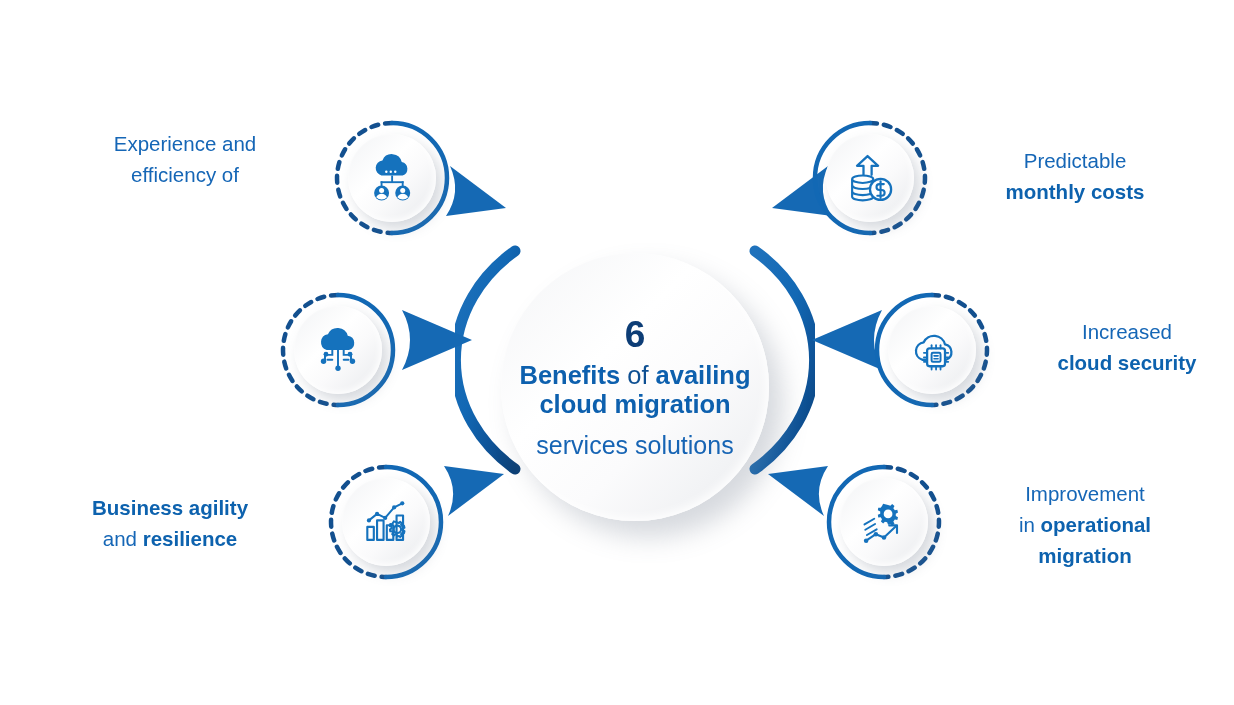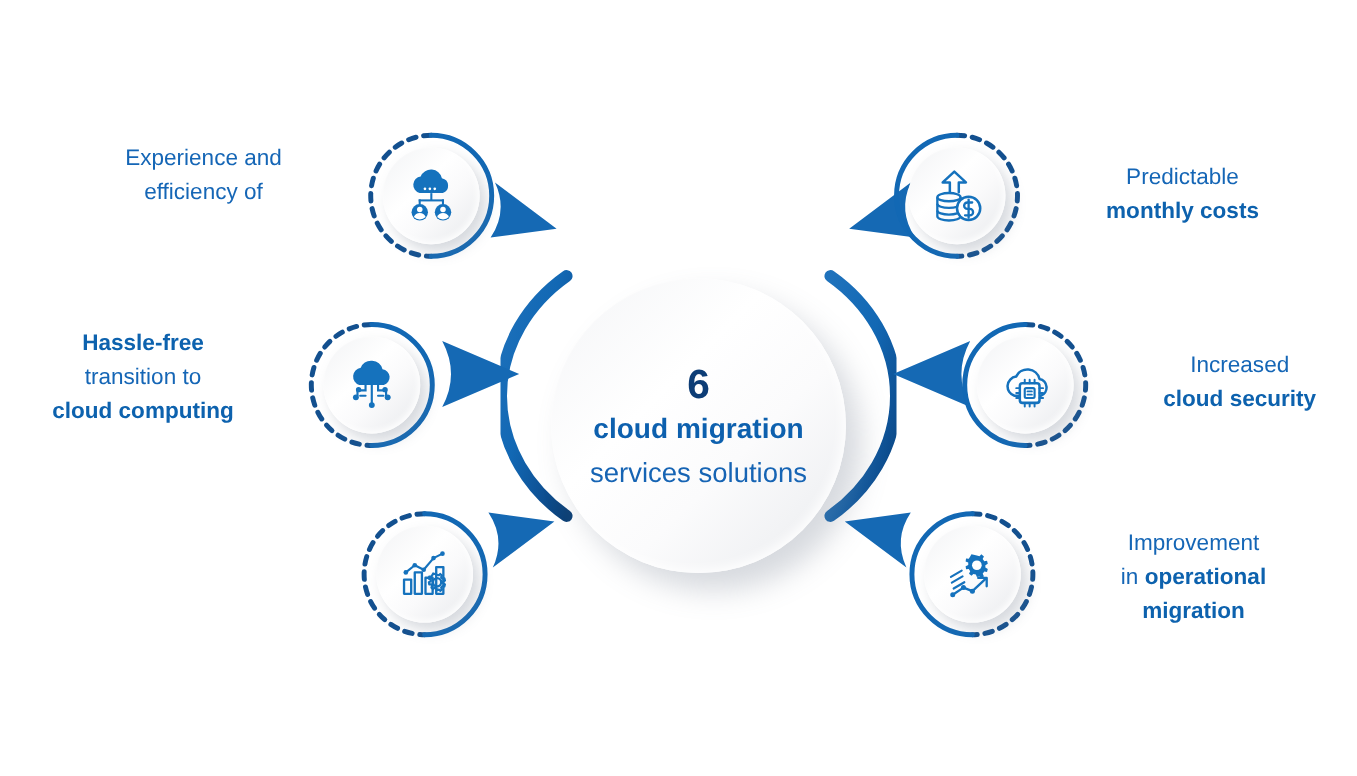--- a/index.html
+++ b/index.html
@@ -79,20 +79,21 @@
       <path d="M 300 36
                A 160 140 0 0 1 300 254" fill="none" stroke="url(#ringGrad)" stroke-width="11" stroke-linecap="round"></path>
       <path d="M 60 254
                A 160 140 0 0 1 60 36" fill="none" stroke="url(#ringGrad)" stroke-width="11" stroke-linecap="round"></path>
     </svg>
 
     <div class="hub-disc"></div>
 
     <div class="hub-text">
       <div class="hub-num">6</div>
+      <div class="hub-l1"><span>Benefits</span><span class="lt"> of </span><span>availing</span></div>
       <div class="hub-l2">cloud migration</div>
       <div class="hub-l3">services solutions</div>
     </div>
   </div>
 
   <svg class="arrow" style="left:436px; top:158px;" viewBox="0 0 86 72">
     <path d="M 14 8 L 70 50 L 10 58 Q 26 34 14 8 Z" fill="#1569b4"></path>
   </svg>
 
   <svg class="arrow" style="left:398px; top:304px;" viewBox="0 0 86 72">
@@ -164,25 +165,20 @@
         </g>
         <circle cx="32" cy="54.5" r="3.3" fill="#1572bd"></circle>
         <circle cx="14.2" cy="45.8" r="3.3" fill="#1572bd"></circle>
         <circle cx="49.8" cy="45.8" r="3.3" fill="#1572bd"></circle>
         <circle cx="17.2" cy="37.2" r="3" fill="#1572bd"></circle>
         <circle cx="46.8" cy="37.2" r="3" fill="#1572bd"></circle>
       </svg>
     </div>
   </div>
 
-  <div class="label left" style="left:10px; top:296px; width:240px;">
-    <div class="b">Hassle-free</div>
-    <div>transition to</div>
-    <div class="b">cloud computing</div>
-  </div>
 
   <div class="badge" style="left:334px; top:470px;">
     <svg class="arc" viewBox="0 0 120 120">
       <path d="M 60 5 A 55 55 0 0 0 60 115" fill="none" stroke="#13508f" stroke-width="4.5" stroke-linecap="round" stroke-dasharray="7 7"></path>
       <path d="M 60 5 A 55 55 0 0 1 60 115" fill="none" stroke="#1268b4" stroke-width="4.5" stroke-linecap="round"></path>
     </svg>
     <div class="disc"></div>
     <div class="glyph">
       <svg viewBox="0 0 64 64">
         <g stroke="#1572bd" stroke-width="2.6" fill="none" stroke-linejoin="round">
@@ -204,20 +200,24 @@
                    L 0 14.1 L -1.4 10.6 L -4.5 9.9 L -7.1 12.3 L -10.2 9.6
                    L -8.7 6.4 L -10.5 3.7 L -14.2 3.9 L -14.8 0 L -11.4 -1.6
                    L -11.4 -4.8 L -14.8 -6.4 L -14.2 -10.3 L -10.5 -10.1
                    L -8.7 -12.8 L -7.1 -15.8 Z" transform="scale(0.62)" fill="none" stroke="#1572bd" stroke-width="4" stroke-linejoin="round"></path>
           <circle cx="0" cy="0" r="4.6" fill="none" stroke="#1572bd" stroke-width="2.6"></circle>
         </g>
       </svg>
     </div>
   </div>
 
+  <div class="label left" style="left:40px; top:492px; width:260px;">
+    <div class="b">Business agility</div>
+    <div><span>and </span><span class="b">resilience</span></div>
+  </div>
 
   <div class="badge" style="left:818px; top:126px;">
     <svg class="arc" viewBox="0 0 120 120">
       <path d="M 60 5 A 55 55 0 0 1 60 115" fill="none" stroke="#13508f" stroke-width="4.5" stroke-linecap="round" stroke-dasharray="7 7"></path>
       <path d="M 60 5 A 55 55 0 0 0 60 115" fill="none" stroke="#1268b4" stroke-width="4.5" stroke-linecap="round"></path>
     </svg>
     <div class="disc"></div>
     <div class="glyph">
       <svg viewBox="0 0 64 64">
         <path d="M 24 28 V 17 H 16 L 29 5 L 42 17 H 34 V 28" fill="none" stroke="#1572bd" stroke-width="2.8" stroke-linejoin="round" stroke-linecap="round"></path>

